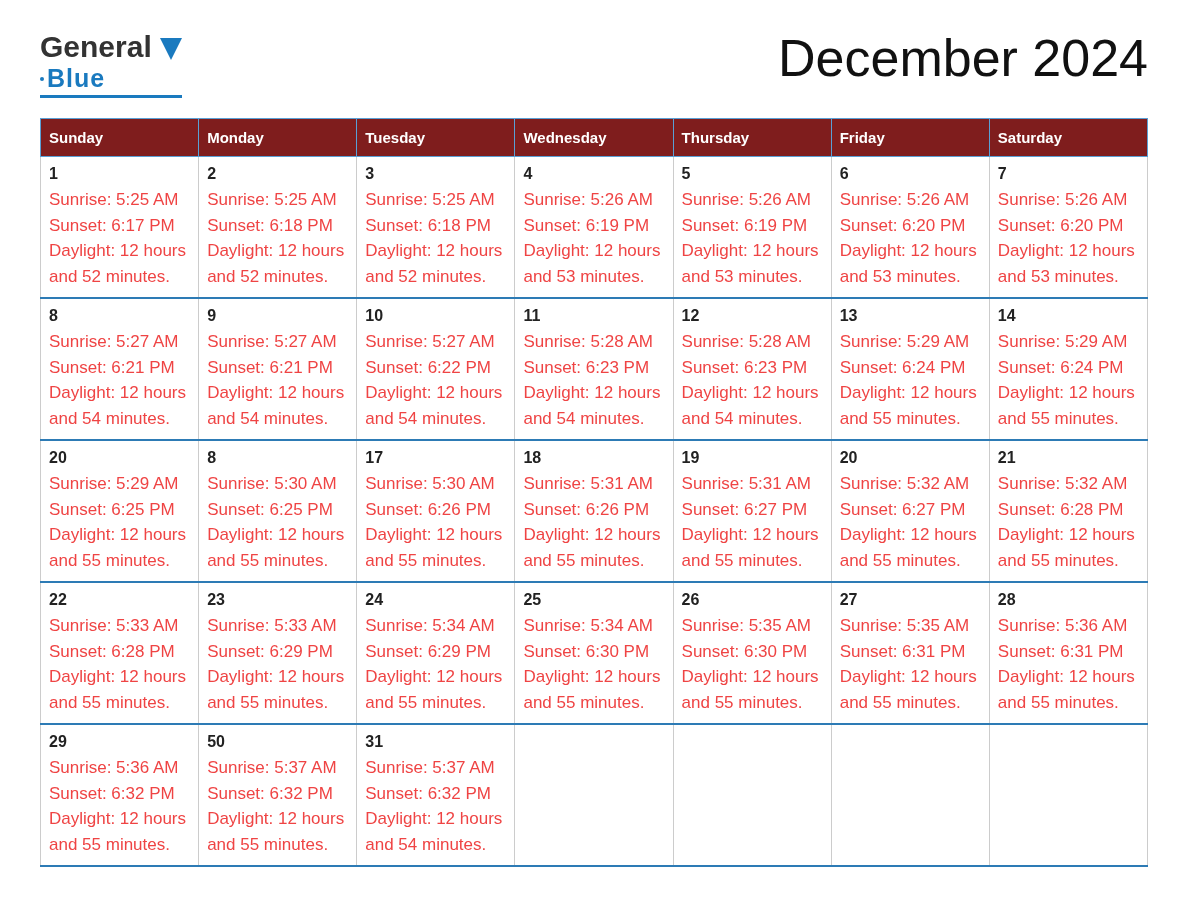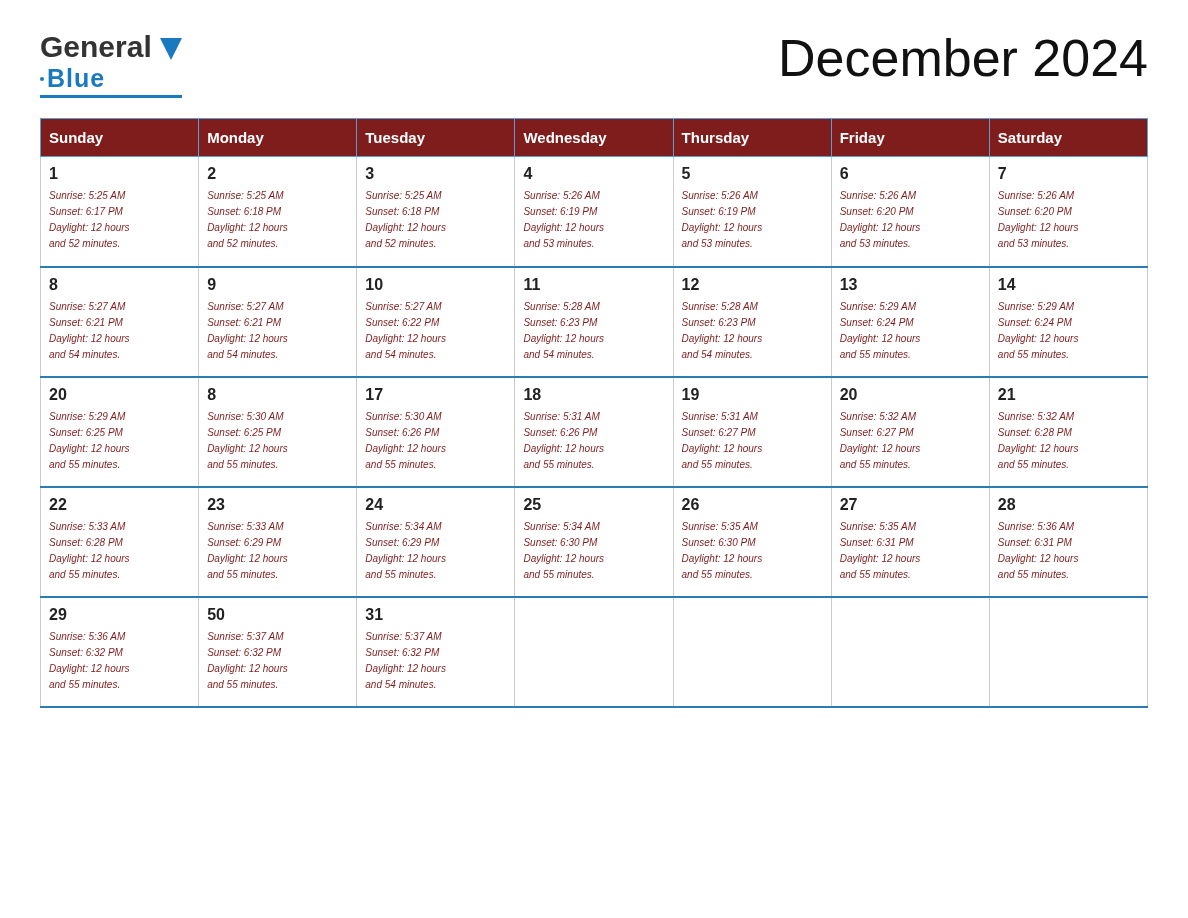--- a/index.html
+++ b/index.html
@@ -66,24 +66,23 @@
     tbody td:first-child {
       border-left: 1px solid #ccc;
     }
     .day-num {
       font-size: 16px;
       font-weight: bold;
       display: block;
       margin-bottom: 4px;
     }
     .day-info {
-      font-size: 10px;
+      font-size: 17px;
       line-height: 1.5;
-      color: #7f1d1d;
-      font-style: italic;
+      color: #ef4444;
     }
     .empty-cell {
       background: #fff;
     }
   </style>
 </head>
 <body>
 
 <div class="header">
   <div class="logo">

